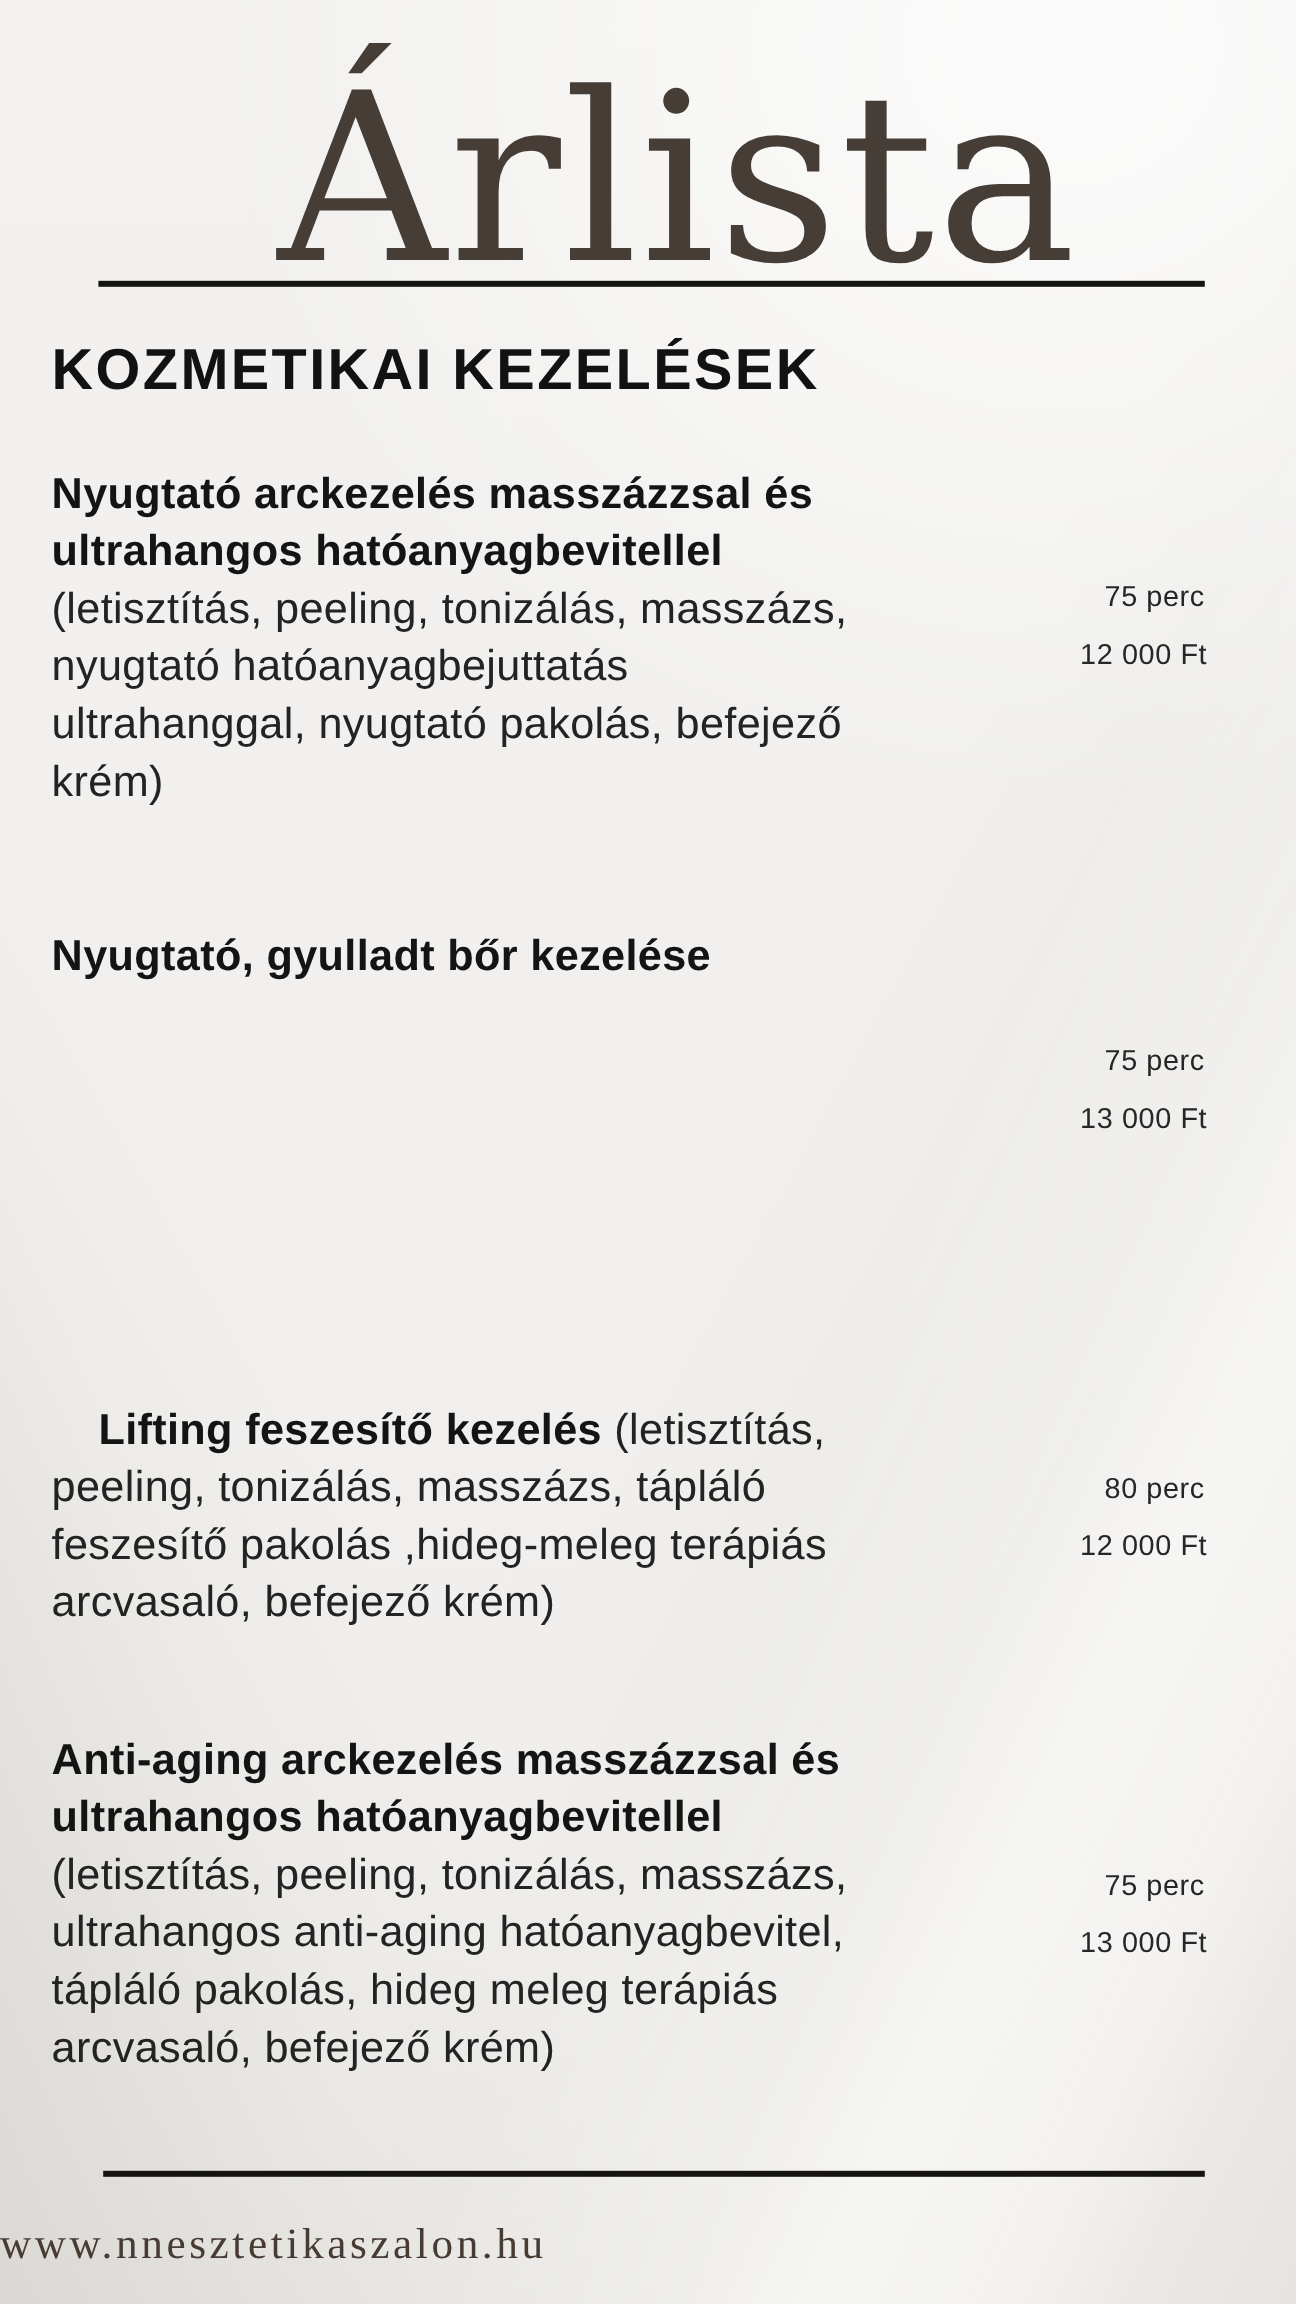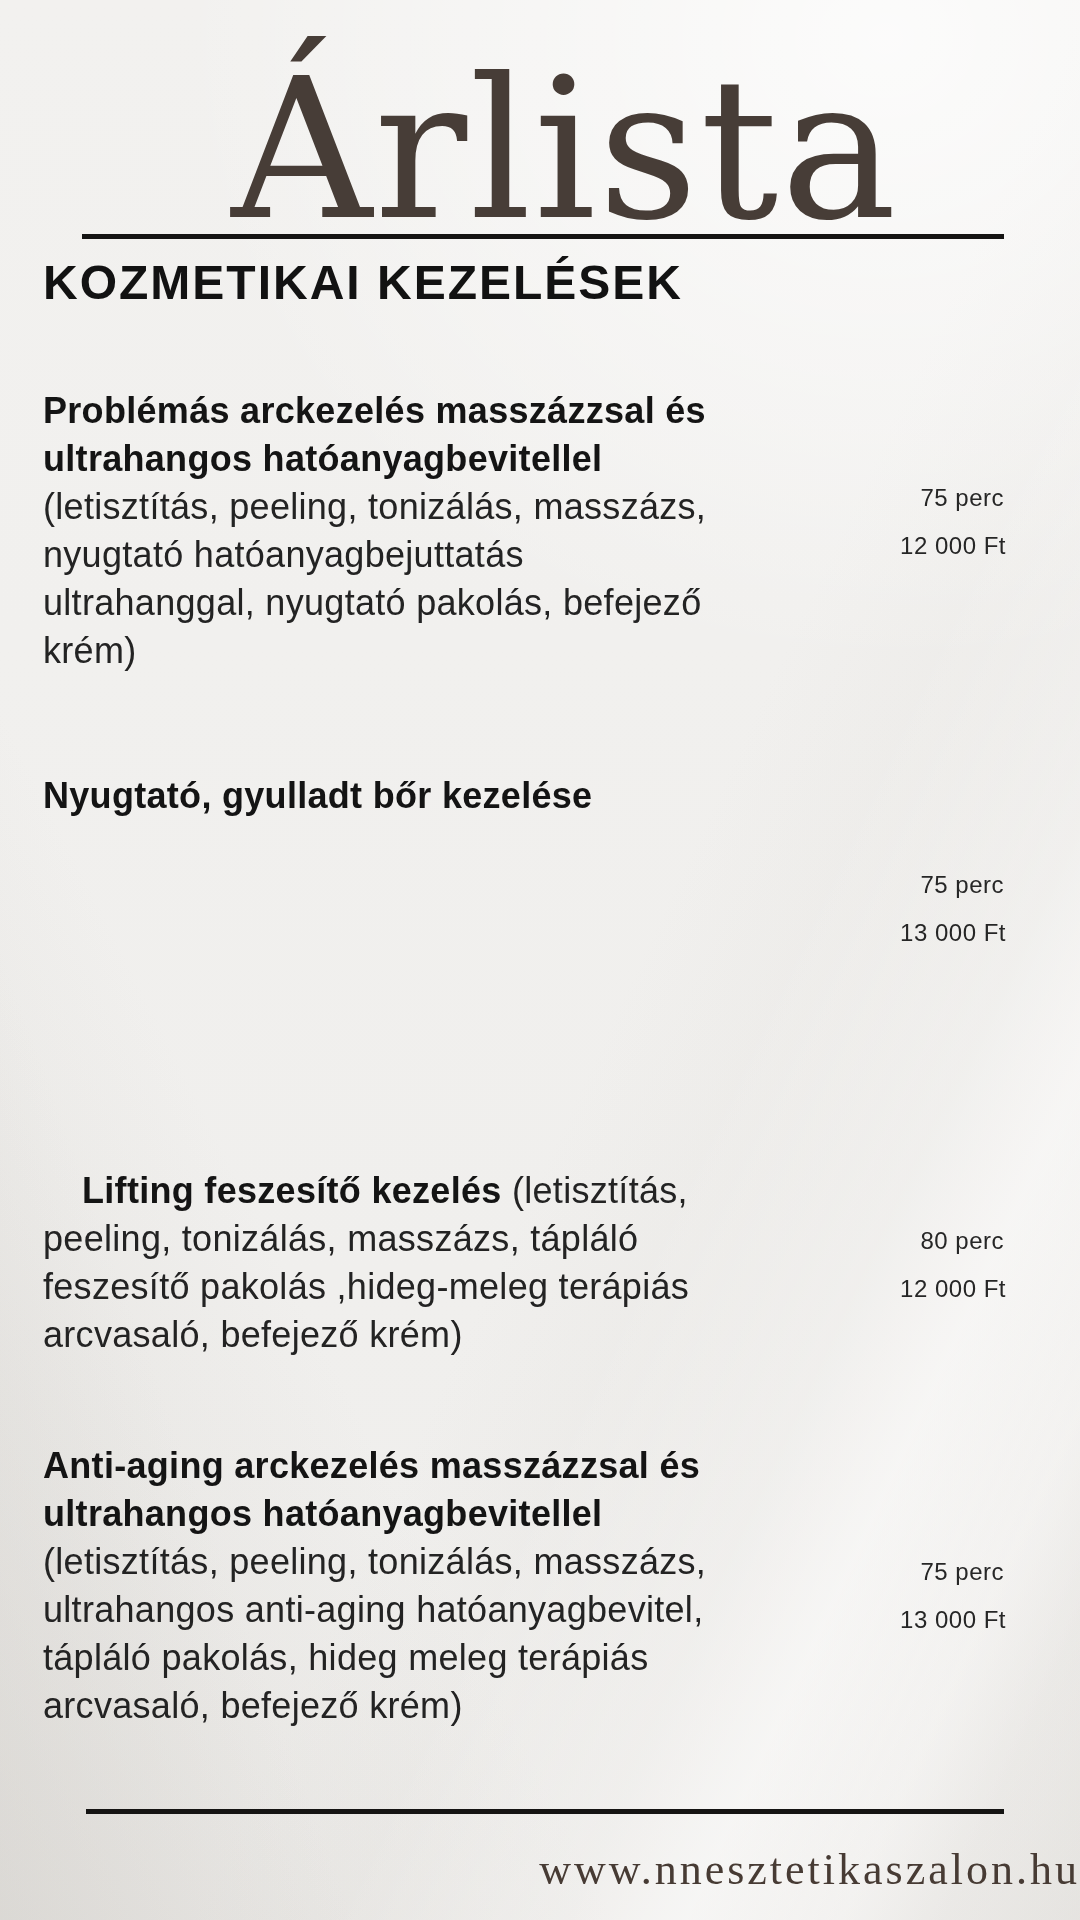--- a/index.html
+++ b/index.html
@@ -38,21 +38,21 @@
     line-height: 200px;
     letter-spacing: 2px;
     color: #473d37;
   }
   .rule { position: absolute; background: #151413; }
   .title-rule  { top: 234px;  left: 82px; width: 922px; height: 5px; }
   .footer-rule { top: 1809px; left: 86px; width: 918px; height: 5px; }
 
   .section-heading {
     position: absolute;
-    top: 255px; left: 43px;
+    top: 281px; left: 43px;
     font-size: 48px;
     line-height: 56px;
     font-weight: 700;
     letter-spacing: 2px;
     color: #121212;
   }
 
   .item { position: absolute; left: 43px; right: 74px; }
   .i1 { top: 387px; }
   .i2 { top: 772px; }
@@ -83,41 +83,40 @@
   }
   .i1 .item-price { top: 87px; }
   .i2 .item-price { top: 89px; }
   .i3 .item-price { top: 50px; }
   .i4 .item-price { top: 106px; }
   .item-price .duration { padding-right: 2px; }
 
   .website {
     position: absolute;
     top: 1848px; left: 0; width: 100%;
-    text-align: right;
+    text-align: left;
     font-family: "Liberation Serif", serif;
-    font-size: 44px;
+    font-size: 36px;
     line-height: 44px;
     letter-spacing: 3px;
     color: #473b34;
-    padding-left: 21px;
   }
 </style>
 </head>
 <body>
 
 <div class="page">
 
   <h1 class="brand-title">Árlista</h1>
   <div class="rule title-rule"></div>
 
   <h2 class="section-heading">KOZMETIKAI KEZELÉSEK</h2>
 
   <section class="item i1">
-    <p class="item-text"><span class="item-name">Problémás arckezelés masszázzsal és
+    <p class="item-text"><span class="item-name">Nyugtató arckezelés masszázzsal és
 ultrahangos hatóanyagbevitellel</span><span class="item-desc">(letisztítás, peeling, tonizálás, masszázs,
 nyugtató hatóanyagbejuttatás
 ultrahanggal, nyugtató pakolás, befejező
 krém)</span></p>
     <div class="item-price">
       <div class="duration">75 perc</div>
       <div class="price">12 000 Ft</div>
     </div>
   </section>
 

